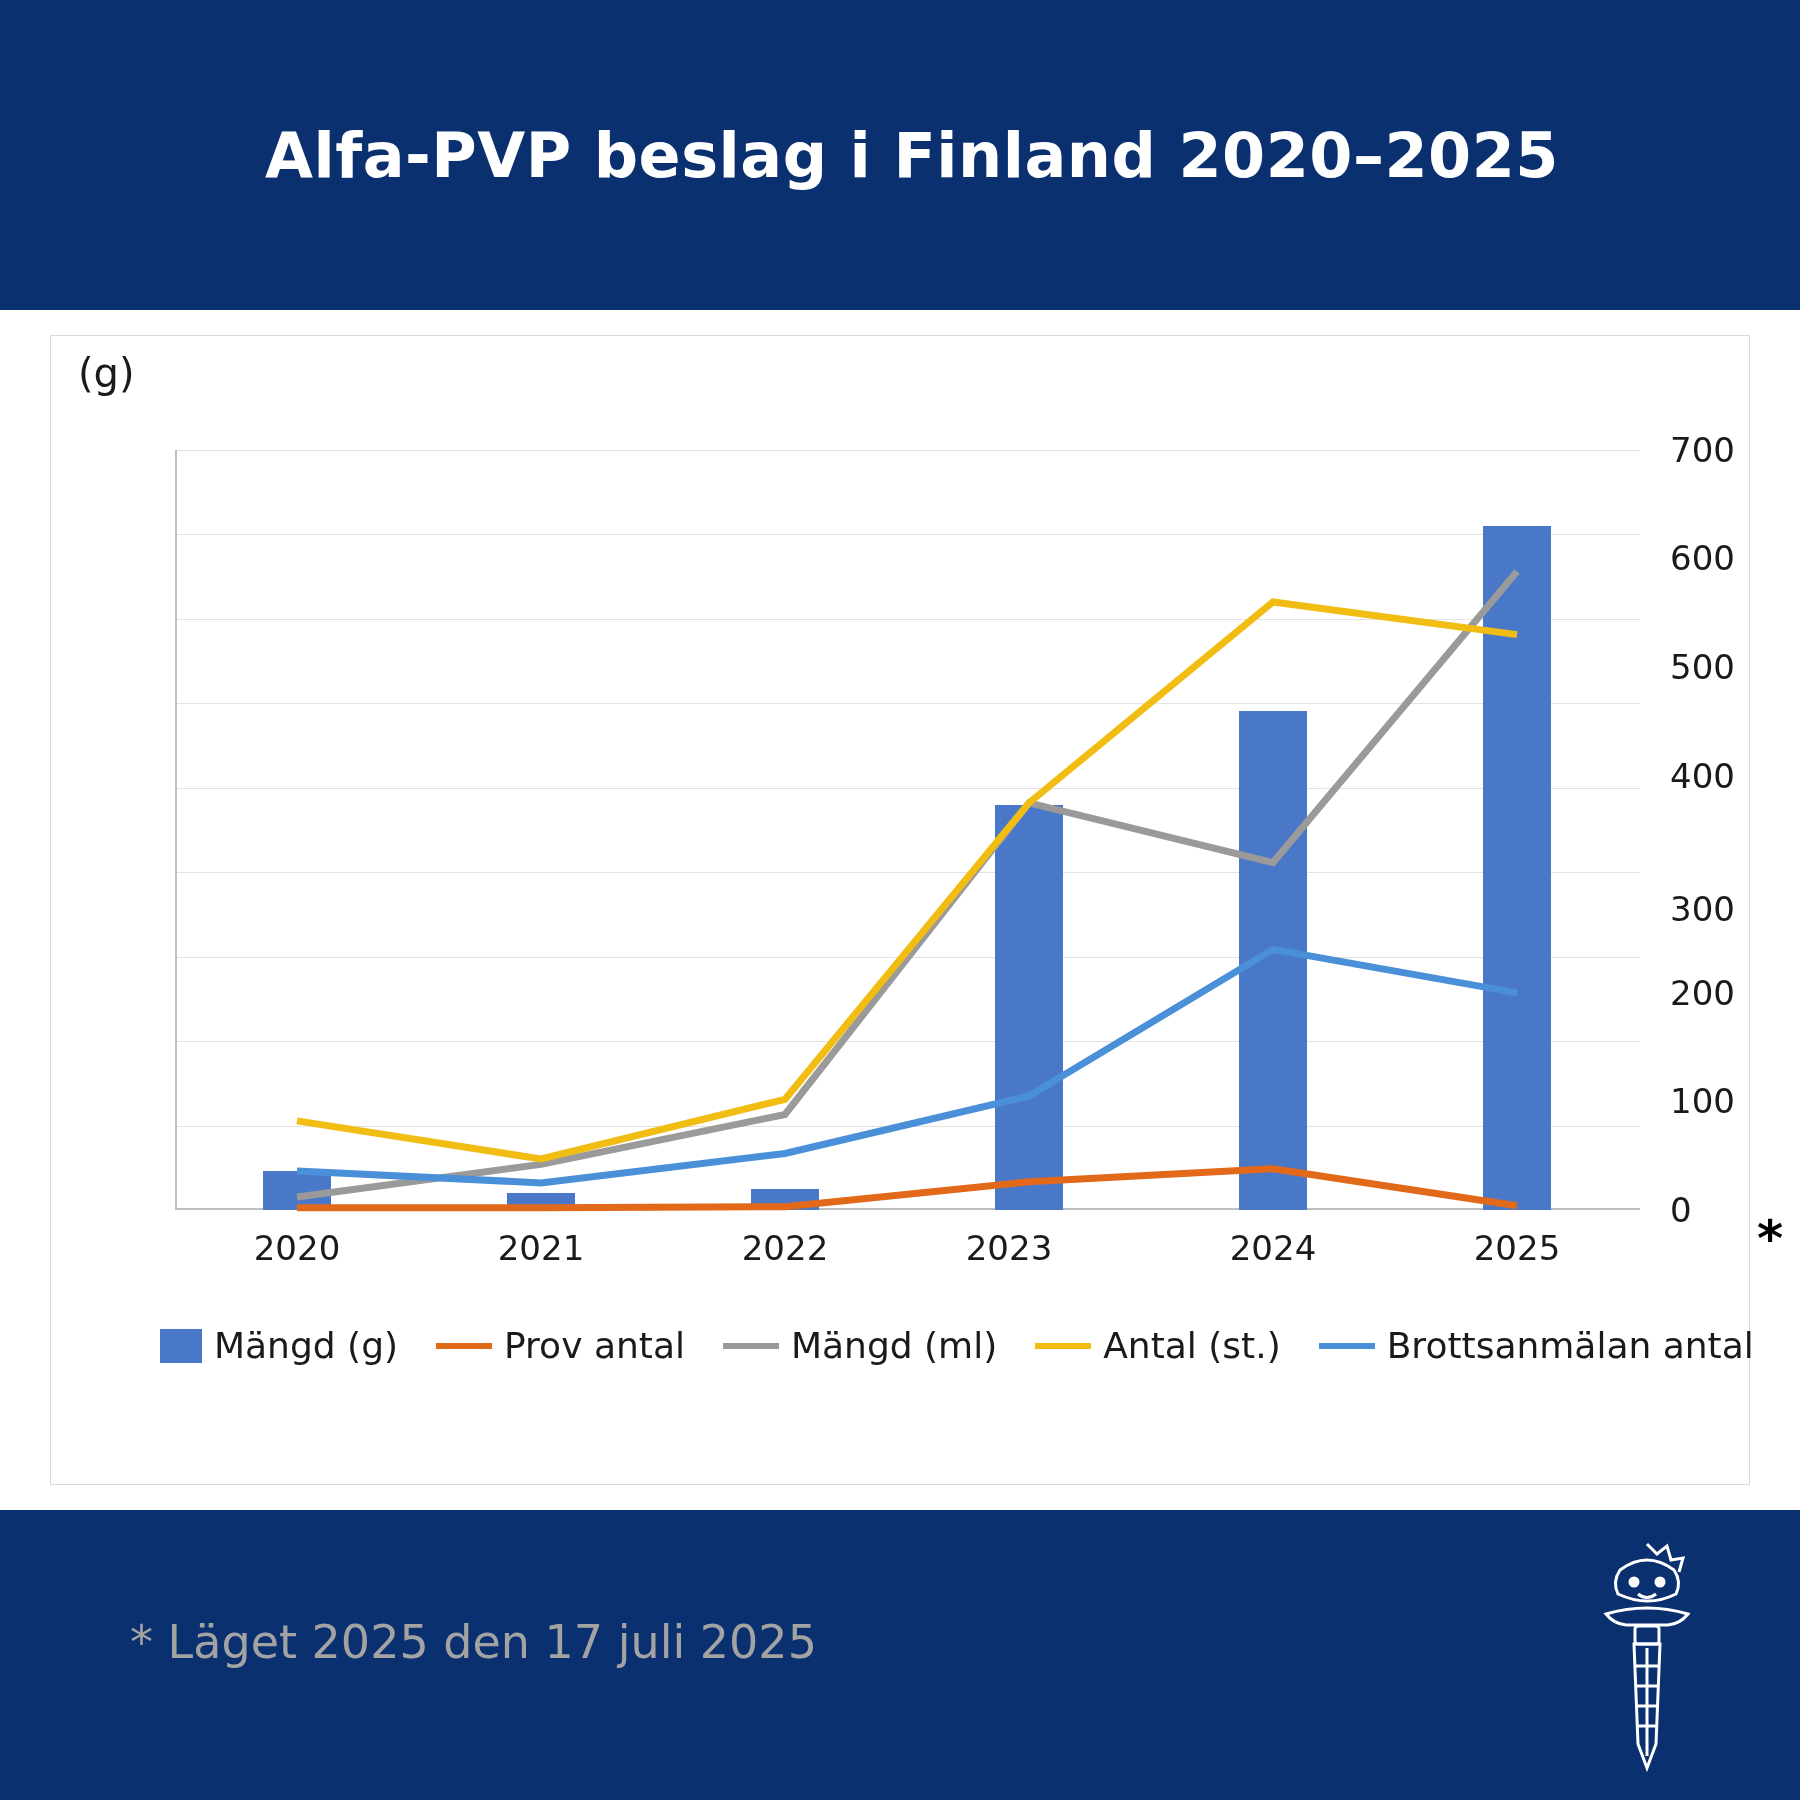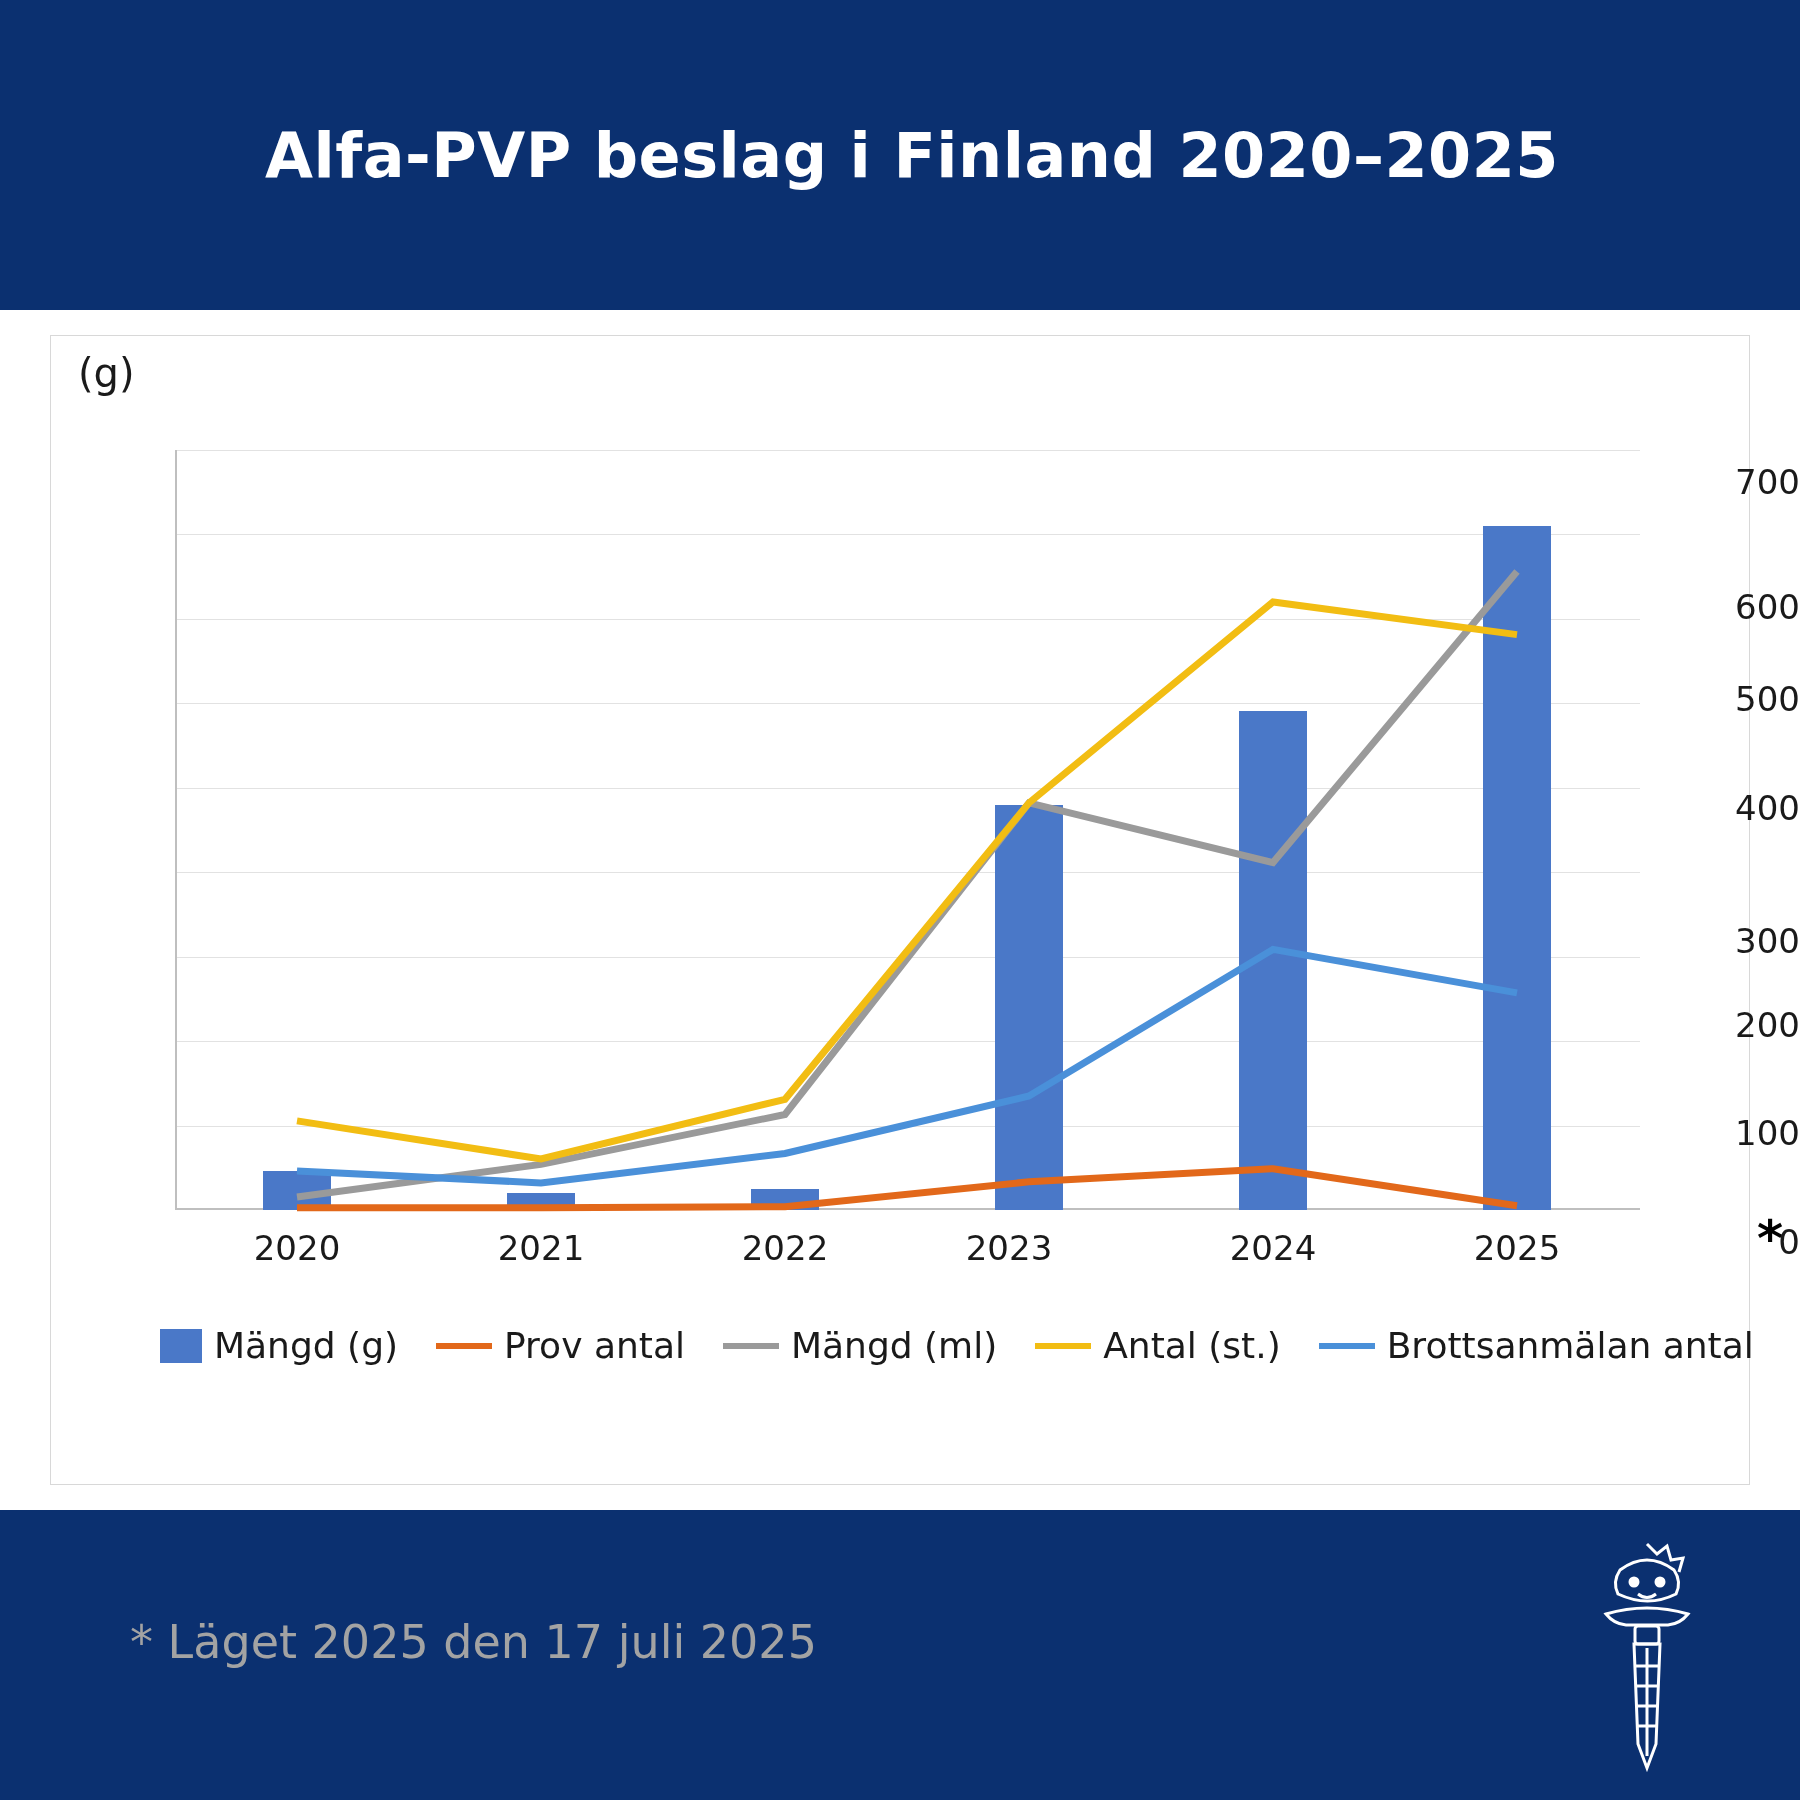--- a/index.html
+++ b/index.html
@@ -85,25 +85,24 @@
   .axis-bottom {
     position: absolute;
     left: 0; bottom: 0;
     width: 100%; height: 2px;
     background: #bfbfbf;
   }
   .ytick-right {
     position: absolute;
     left: 1495px;
     width: 130px;
-    text-align: right;
+    text-align: left;
     font-size: 34px;
     color: #1a1a1a;
     transform: translateY(-50%);
-    margin-top: 32px;
   }
   .xtick {
     position: absolute;
     top: 778px;
     font-size: 34px;
     color: #1a1a1a;
     text-align: center;
     transform: translateX(-50%);
   }
   .asterisk-mark {
@@ -197,21 +196,21 @@
       <div class="gridline" style="top:337.8px;"></div>
       <div class="gridline" style="top:422.2px;"></div>
       <div class="gridline" style="top:506.7px;"></div>
       <div class="gridline" style="top:591.1px;"></div>
       <div class="gridline" style="top:675.6px;"></div>
 
       <div class="axis-left"></div>
       <div class="axis-bottom"></div>
 
       <div class="ytick-right" style="top:0px;">700</div>
-      <div class="ytick-right" style="top:125px;">600</div>
+      <div class="ytick-right" style="top:108px;">600</div>
       <div class="ytick-right" style="top:217.1px;">500</div>
       <div class="ytick-right" style="top:325.7px;">400</div>
       <div class="ytick-right" style="top:459px;">300</div>
       <div class="ytick-right" style="top:542.9px;">200</div>
       <div class="ytick-right" style="top:651.4px;">100</div>
       <div class="ytick-right" style="top:760px;">0</div>
 
       <div class="bar" style="left:88px;  width:68px; height:38.9px;"></div>
       <div class="bar" style="left:332px; width:68px; height:17.3px;"></div>
       <div class="bar" style="left:576px; width:68px; height:21.5px;"></div>

